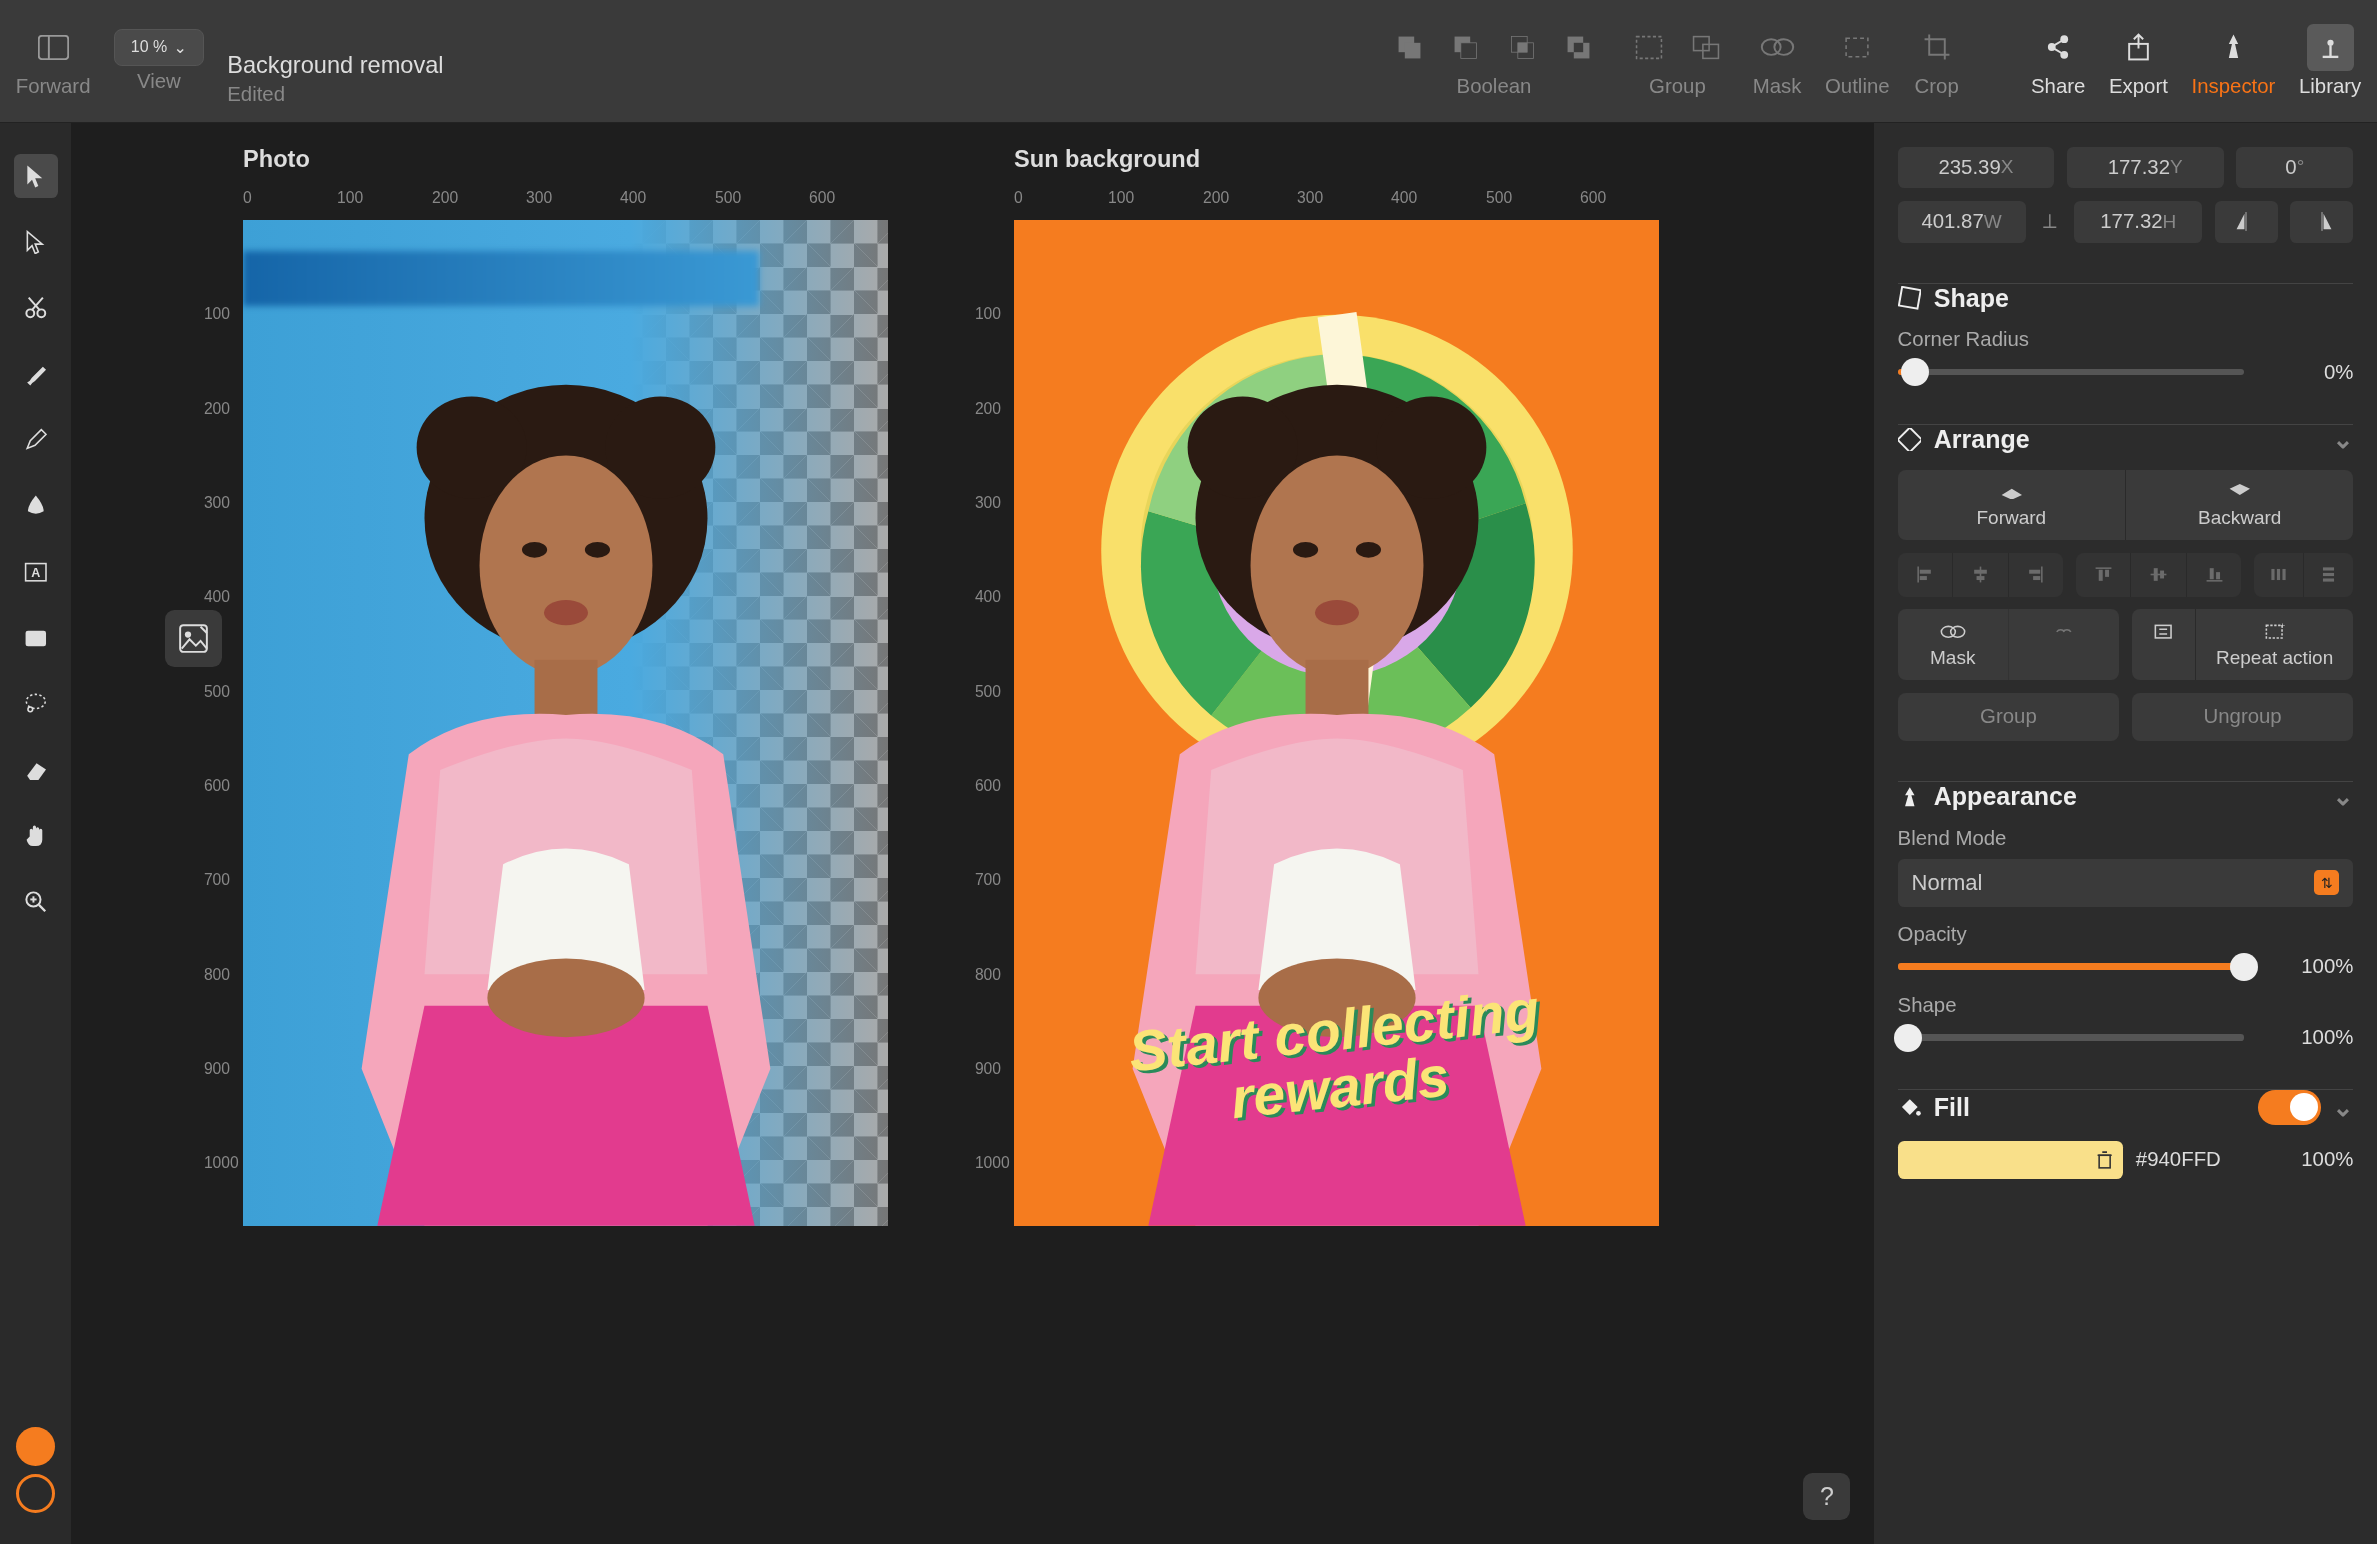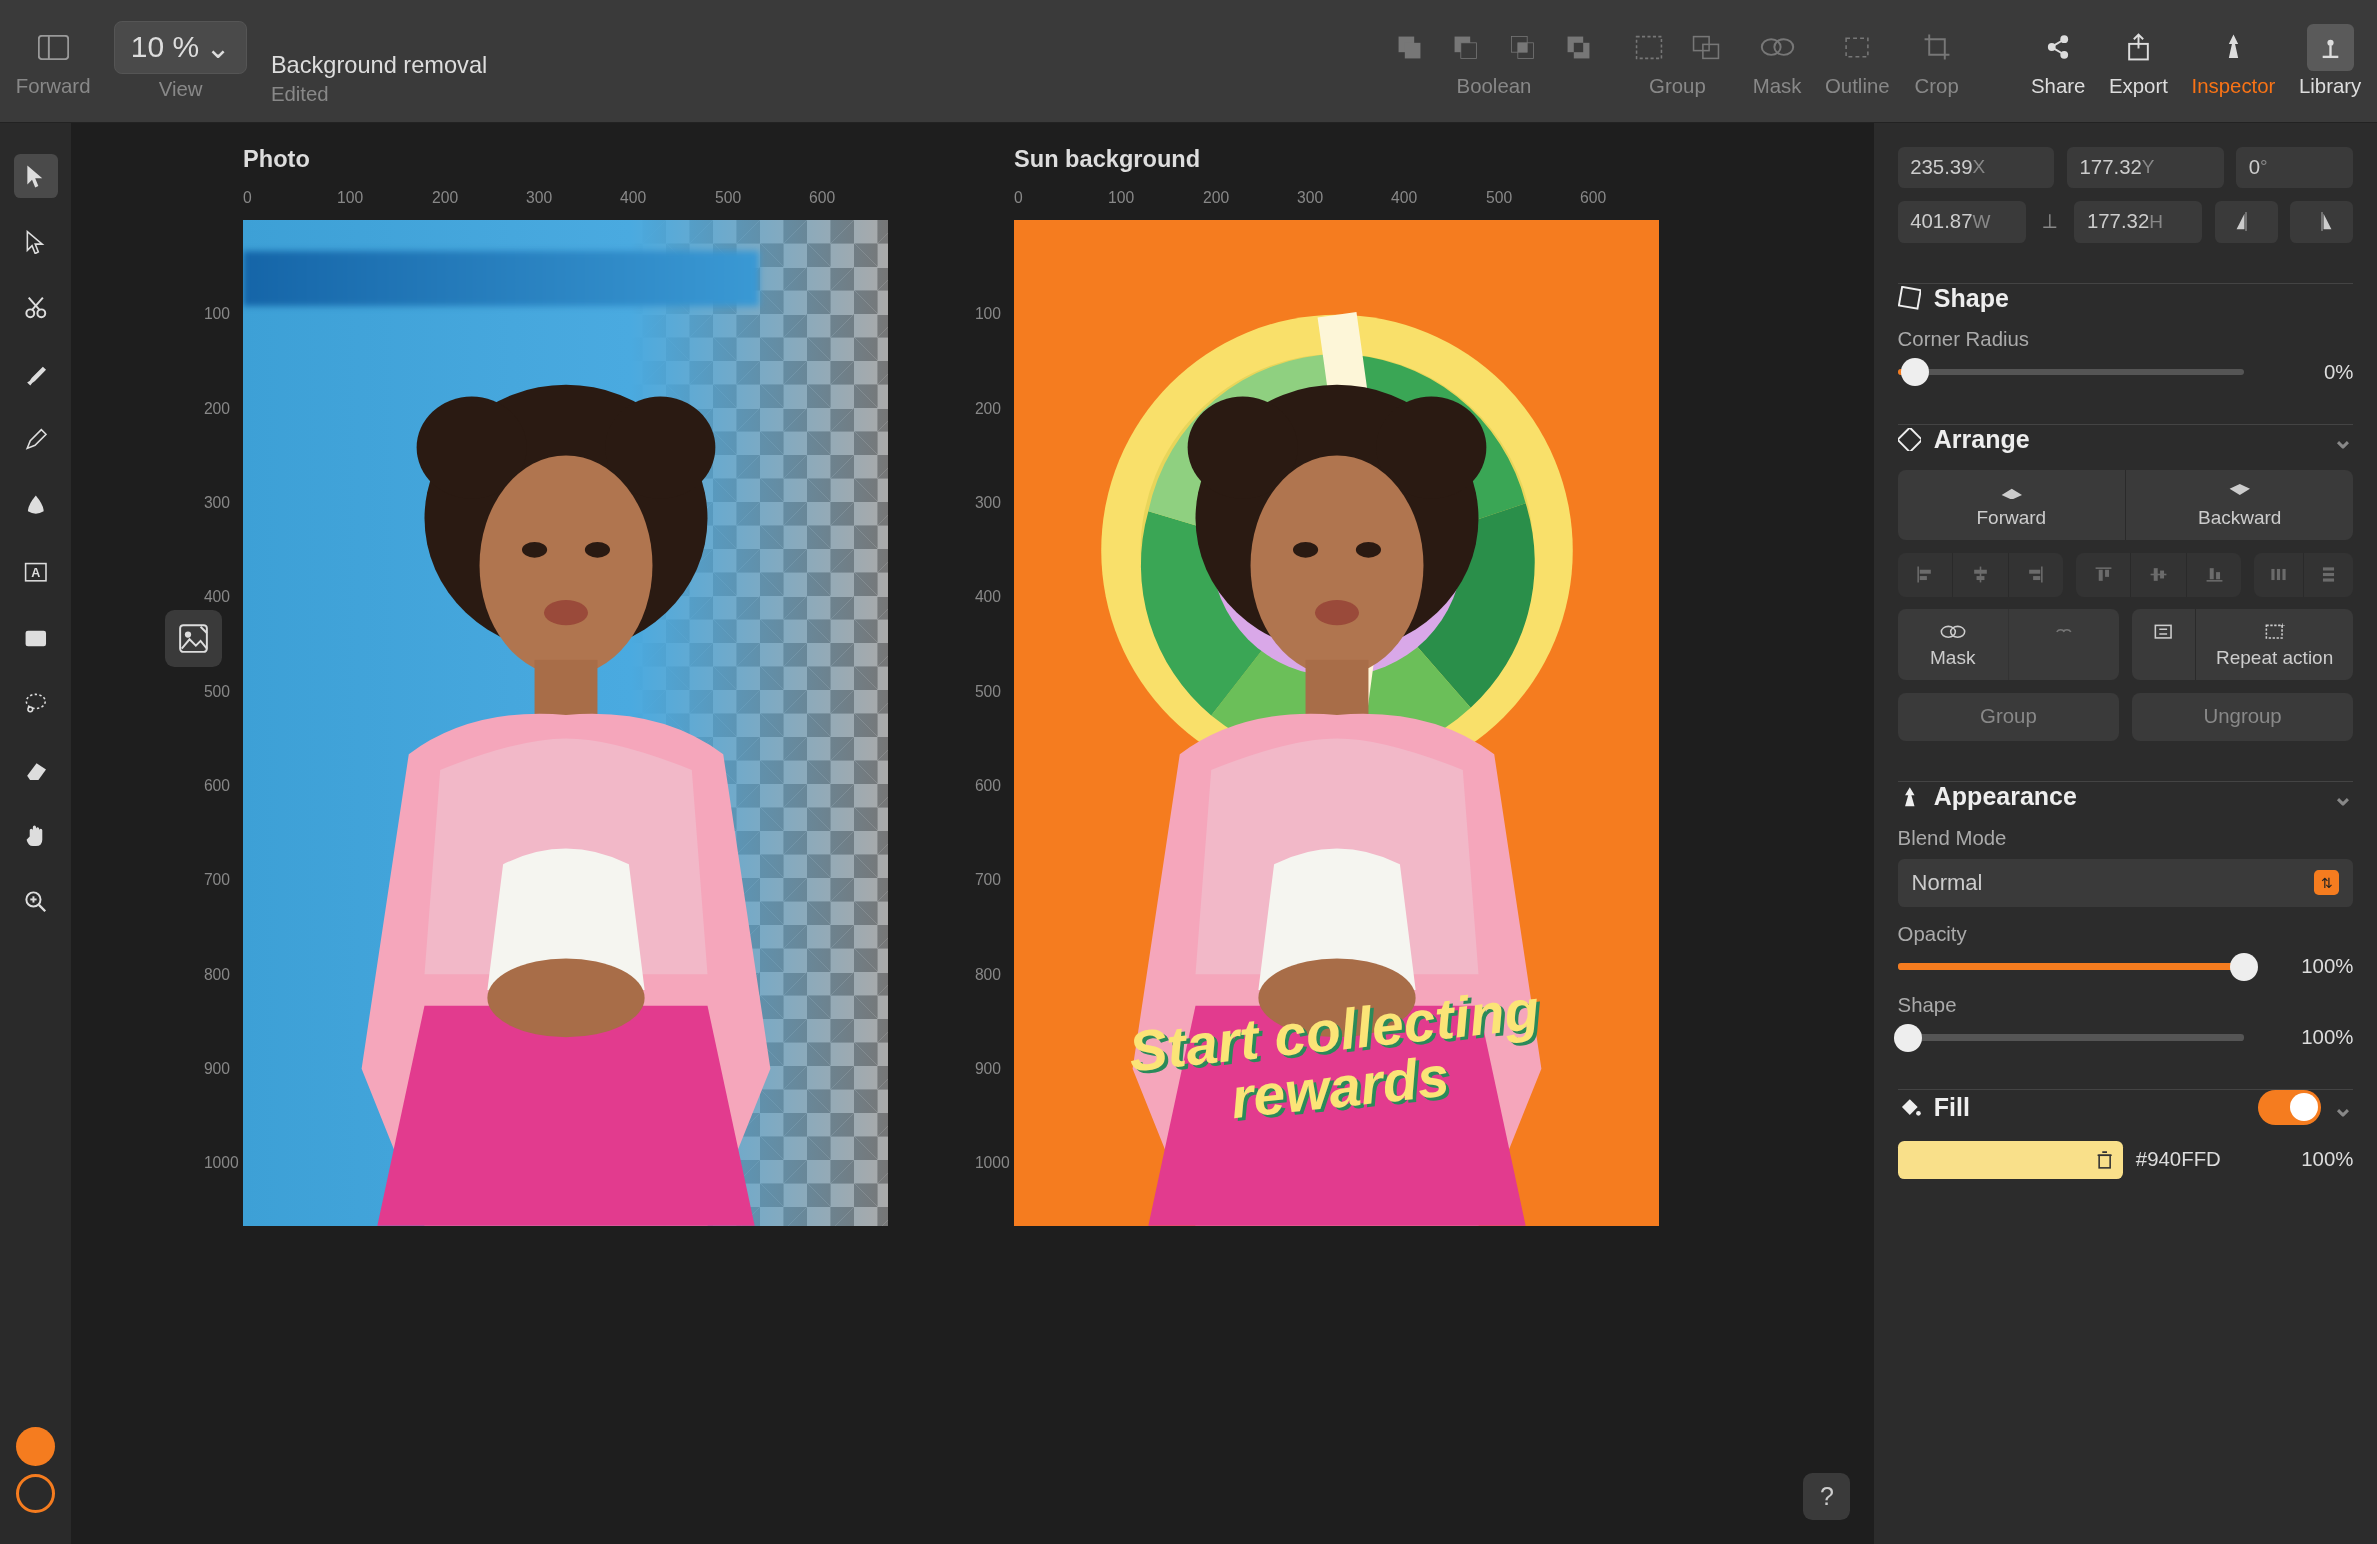--- a/index.html
+++ b/index.html
@@ -6,21 +6,21 @@
 body { background: #1a1a1a; color: #ccc; width: 2377px; height: 1544px; overflow: hidden; transform-origin: top left; }
 .app { display: flex; flex-direction: column; width: 100%; height: 100%; }
 
 
 .toolbar { height: 123px; background: #3a3a3a; display: flex; align-items: center; padding: 0 15.7px; gap: 23.6px; border-bottom: 0.8px solid #222; }
 .toolbar-group { display: flex; flex-direction: column; align-items: center; gap: 4.7px; }
 .toolbar-group-icons { display: flex; gap: 9.4px; align-items: center; }
 .tb-icon { width: 47px; height: 47px; display: flex; align-items: center; justify-content: center; color: #888; border-radius: 6.3px; }
 .tb-icon.active { background: #5a5a5a; color: #fff; }
 .tb-label { font-size: 20.4px; color: #888; }
-.zoom-select { background: #4a4a4a; border: 0.8px solid #555; border-radius: 7.9px; padding: 7.9px 15.7px; font-size: 30px; color: #ddd; display: flex; align-items: center; gap: 6.3px; }
+.zoom-select { background: #4a4a4a; border: 0.8px solid #555; border-radius: 7.9px; padding: 7.9px 15.7px; font-size: 16px; color: #ddd; display: flex; align-items: center; gap: 6.3px; }
 .doc-title { font-size: 23.6px; color: #ddd; margin-top: 36px; }
 .doc-subtitle { font-size: 20.4px; color: #888; margin-top: 3.1px; }
 .toolbar-spacer { flex: 1; }
 
 
 .main { flex: 1; display: flex; overflow: hidden; }
 
 
 .toolstrip { width: 71px; background: #2a2a2a; display: flex; flex-direction: column; align-items: center; padding: 31px 0; gap: 22px; }
 .tool-btn { width: 44px; height: 44px; display: flex; align-items: center; justify-content: center; border-radius: 6.3px; color: #ccc; cursor: pointer; }
@@ -60,21 +60,21 @@
 .orange-bg { background: #f57c1f; }
 .sun-rings { position: absolute; top: 79px; left: 50%; transform: translateX(-50%); }
 .reward-text { position: absolute; bottom: 110px; left: 50%; transform: translateX(-50%) rotate(-6deg); font-size: 57px; font-weight: 800; font-style: italic; color: #fbe477; text-shadow: 3.1px 3.1px 0 #2a8a5a; text-align: center; line-height: 1; white-space: nowrap; font-family: Georgia, serif; }
 
 
 .help-btn { position: absolute; right: 23.6px; bottom: 23.6px; width: 47px; height: 47px; background: #3a3a3a; border-radius: 9.4px; display: flex; align-items: center; justify-content: center; font-size: 25px; color: #ccc; }
 
 
 .inspector { width: 503px; background: #2c2c2c; overflow-y: auto; padding: 23.6px; font-size: 20.4px; }
 .insp-row { display: flex; gap: 12.6px; margin-bottom: 12.6px; }
-.num-field { flex: 1; background: #3a3a3a; border-radius: 6.3px; padding: 9.4px 12.6px; display: flex; align-items: center; justify-content: flex-start; font-size: 20.4px; }
+.num-field { flex: 1; background: #3a3a3a; border-radius: 6.3px; padding: 9.4px 12.6px; display: flex; align-items: center; justify-content: center; font-size: 20.4px; }
 .num-field .unit { color: #888; font-size: 19px; }
 .mini-btn { width: 63px; background: #3a3a3a; border-radius: 6.3px; display: flex; align-items: center; justify-content: center; color: #ccc; }
 .section { margin-top: 40px; border-top: 0.8px solid #444; }
 .section-header { display: flex; align-items: center; gap: 12.6px; font-size: 25px; font-weight: 600; color: #eee; margin-bottom: 15.7px; }
 .section-header .chev { margin-left: auto; color: #888; }
 .sub-label { font-size: 20.4px; color: #aaa; margin-bottom: 9.4px; }
 .slider-row { display: flex; align-items: center; gap: 15.7px; margin-bottom: 15.7px; }
 .slider { flex: 1; height: 6.3px; background: #555; border-radius: 3.1px; position: relative; }
 .slider-fill { position: absolute; left: 0; top: 0; bottom: 0; background: #f57c1f; border-radius: 3.1px; }
 .slider-thumb { position: absolute; top: 50%; transform: translate(-50%, -50%); width: 28px; height: 28px; background: #eee; border-radius: 50%; }

